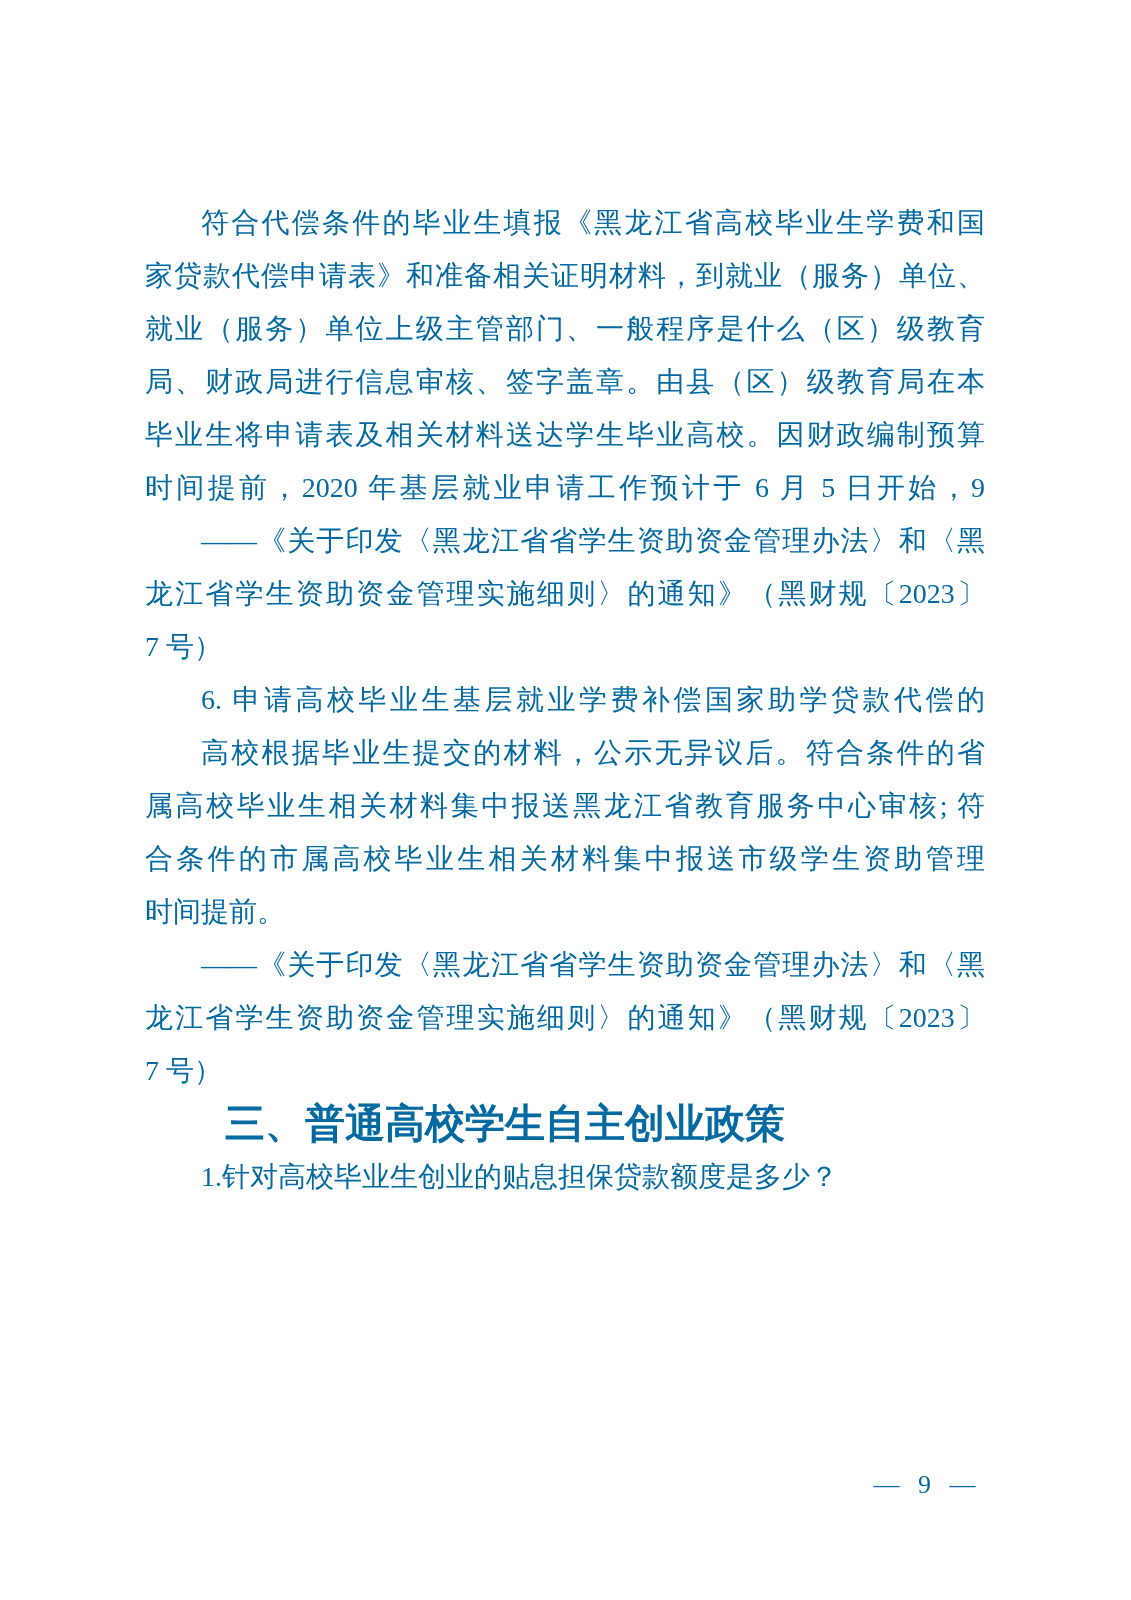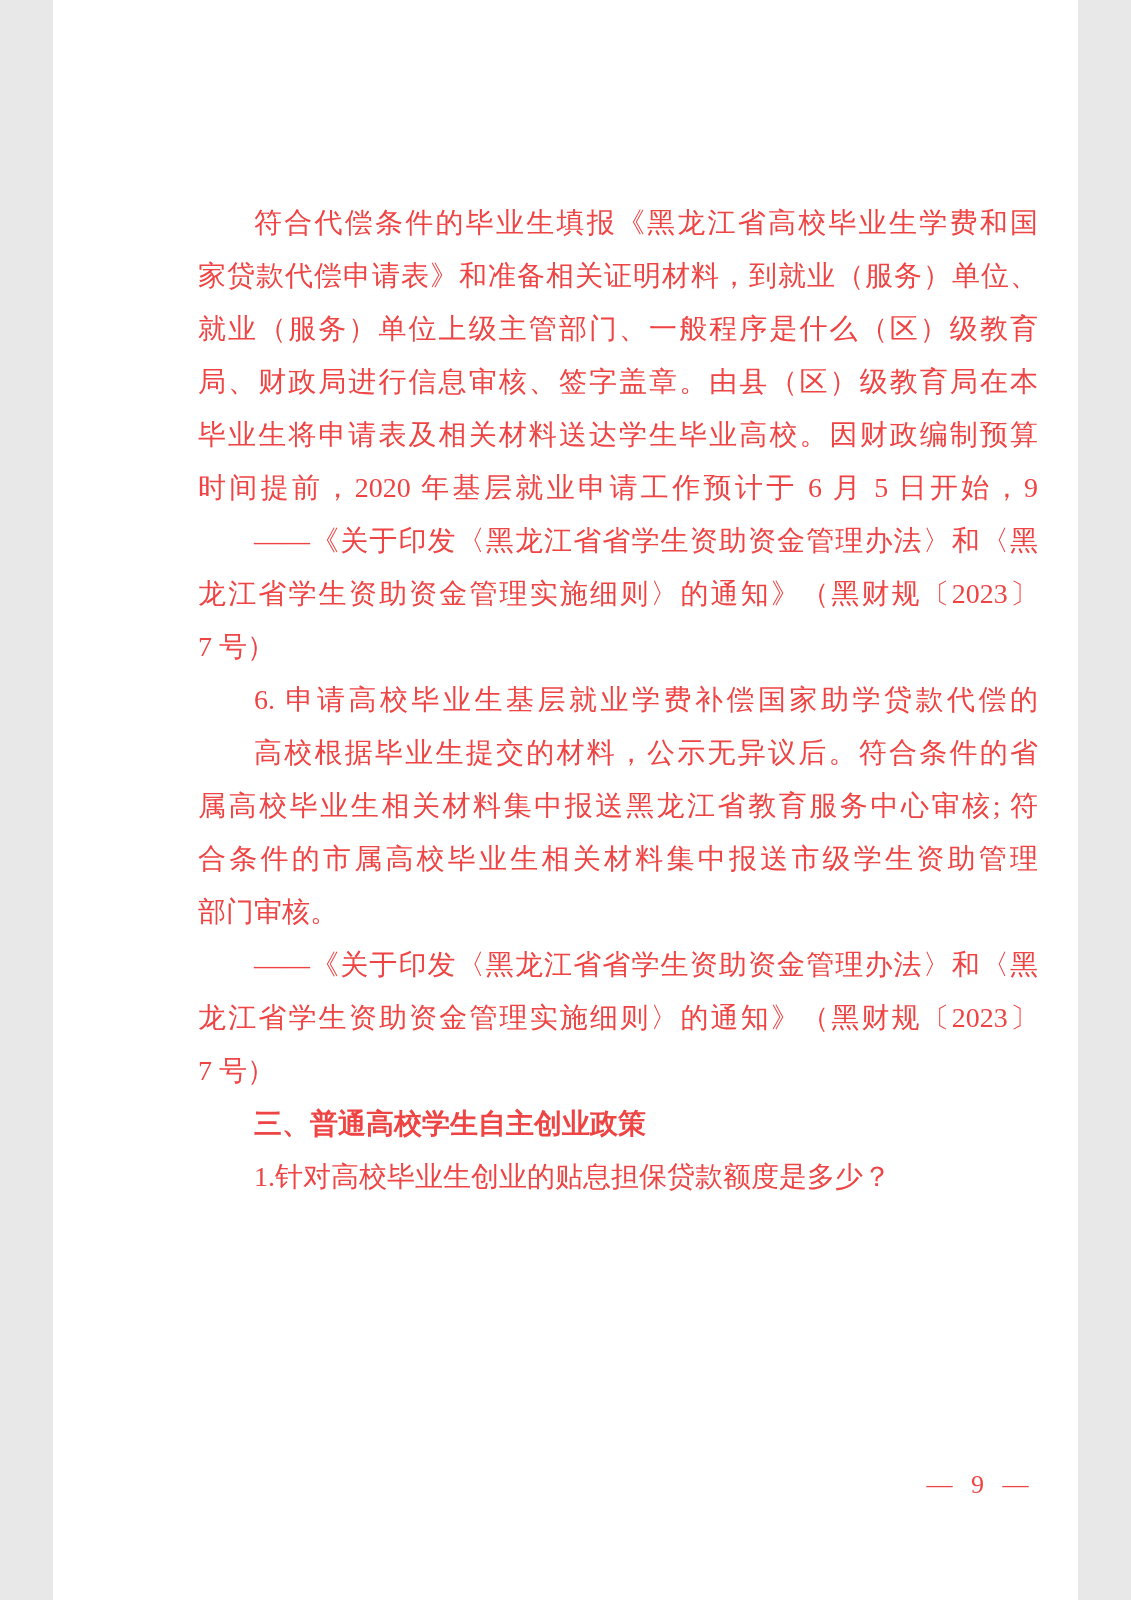--- a/index.html
+++ b/index.html
@@ -1,22 +1,22 @@
 <!DOCTYPE html>
 <html><head>
 <meta charset="utf-8">
 <style>
   html, body { margin: 0; padding: 0; background: #e8e8e8; }
   .page {
     position: relative;
-    width: 1025px;
+    width: 1131px;
     height: 1600px;
     margin: 0 auto;
     background: #ffffff;
-    color: #ef4444;
+    color: #0369a1;
     font-family: "Liberation Serif", "DejaVu Serif", serif;
     overflow: hidden;
   }
   .content {
     position: absolute;
     left: 145px;
     top: 196px;
     width: 840px;
     font-size: 28px;
     line-height: 53px;
@@ -28,21 +28,21 @@
   
   .fill {
     text-align: justify;
     text-align-last: justify;
   }
   
   .ind { text-indent: 2em; }
   .heading {
     font-family: "Liberation Sans", "DejaVu Sans", sans-serif;
     font-weight: bold;
-    font-size: 28px;
+    font-size: 40px;
   }
   .footer {
     position: absolute;
     left: 799px;
     top: 1470px;
     width: 252px;
     text-align: center;
     font-size: 26px;
     word-spacing: 10px;
     letter-spacing: 1px;
@@ -59,21 +59,21 @@
     <div class="line fill">局、财政局进行信息审核、签字盖章。由县（区）级教育局在本</div>
     <div class="line fill">毕业生将申请表及相关材料送达学生毕业高校。因财政编制预算</div>
     <div class="line fill">时间提前，2020 年基层就业申请工作预计于 6 月 5 日开始，9</div>
     <div class="line ind fill">——《关于印发〈黑龙江省省学生资助资金管理办法〉和〈黑</div>
     <div class="line fill">龙江省学生资助资金管理实施细则〉的通知》（黑财规〔2023〕</div>
     <div class="line">7 号）</div>
     <div class="line ind fill">6. 申请高校毕业生基层就业学费补偿国家助学贷款代偿的</div>
     <div class="line ind fill">高校根据毕业生提交的材料，公示无异议后。符合条件的省</div>
     <div class="line fill">属高校毕业生相关材料集中报送黑龙江省教育服务中心审核; 符</div>
     <div class="line fill">合条件的市属高校毕业生相关材料集中报送市级学生资助管理</div>
-    <div class="line">部门审核。</div>
+    <div class="line">时间提前。</div>
     <div class="line ind fill">——《关于印发〈黑龙江省省学生资助资金管理办法〉和〈黑</div>
     <div class="line fill">龙江省学生资助资金管理实施细则〉的通知》（黑财规〔2023〕</div>
     <div class="line">7 号）</div>
     <div class="line ind heading">三、普通高校学生自主创业政策</div>
     <div class="line ind">1.针对高校毕业生创业的贴息担保贷款额度是多少？</div>
   </div>
   <div class="footer">— 9 —</div>
 </div>
 
 </body></html>

